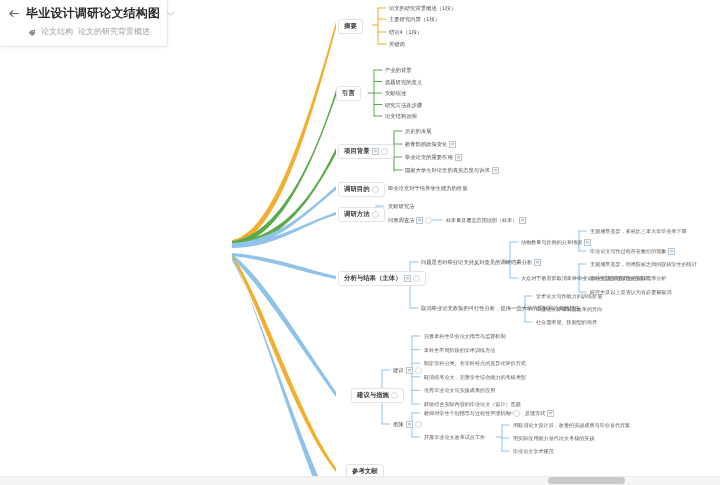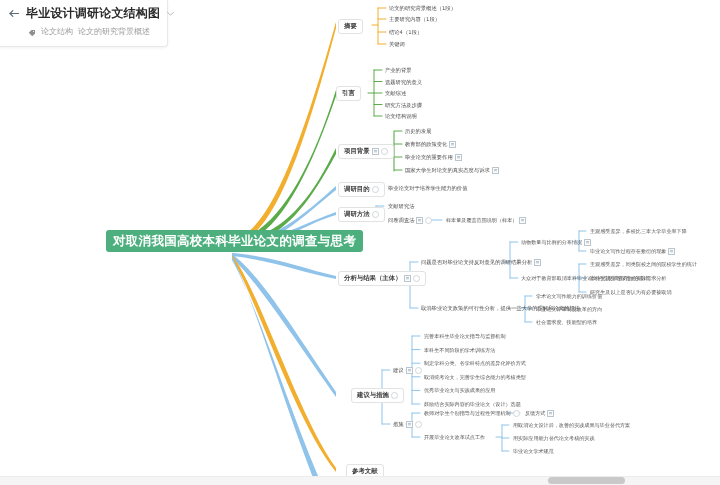--- a/index.html
+++ b/index.html
@@ -150,21 +150,20 @@
 
   <path class="tw t-b" stroke-width="1" d="M406,370 h6 M412,336 v68 M412,336 h8 M412,349.6 h8 M412,363.2 h8 M412,376.8 h8 M412,390.4 h8 M412,404 h8"></path>
 
   <path class="tw t-b" stroke-width="1" d="M406,424 h6 M412,413 v24 M412,413 h8 M412,437 h8"></path>
   <path class="tw t-b" stroke-width="1" d="M508,413 h12"></path>
   <path class="tw t-b" stroke-width="1" d="M496,437 h6 M502,425 v26 M502,425 h7 M502,438 h7 M502,451 h7"></path>
 </svg>
 
 <div id="nodes">
 
-  <div class="node root">对取消我国高校本科毕业论文的调查与思考</div>
 
   <div class="node branch" style="left:338px;top:19px;">
     <span>摘要</span>
   </div>
   <div class="node leaf" style="left:387px;top:4px;">
     <span>论文的研究背景概述（1段）</span>
   </div>
   <div class="node leaf" style="left:387px;top:15px;">
     <span>主要研究内容（1段）</span>
   </div>

